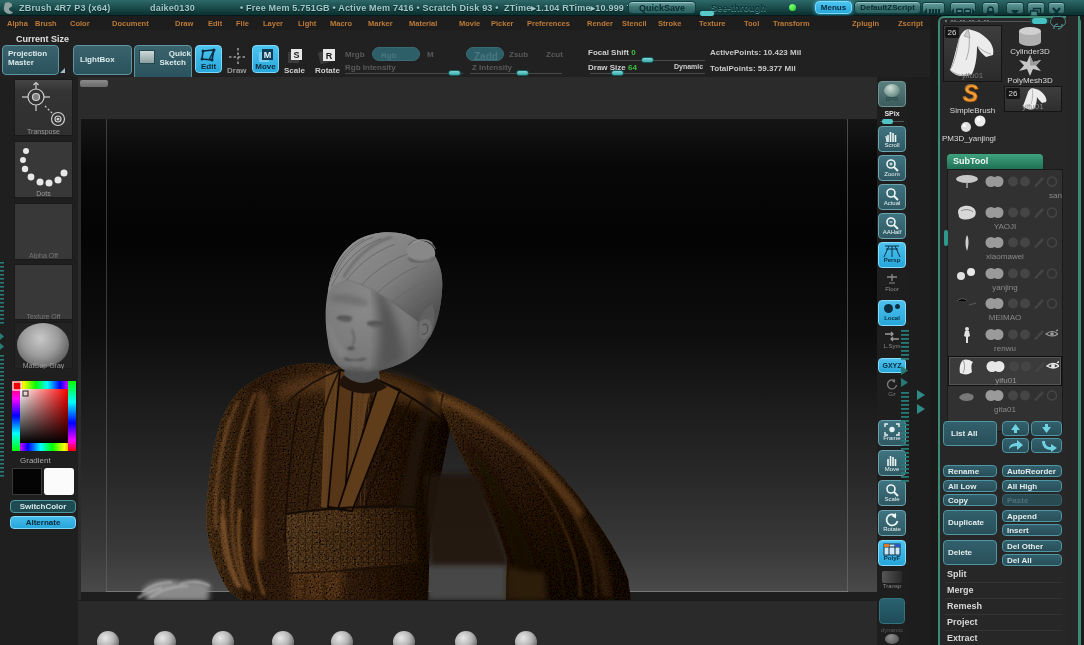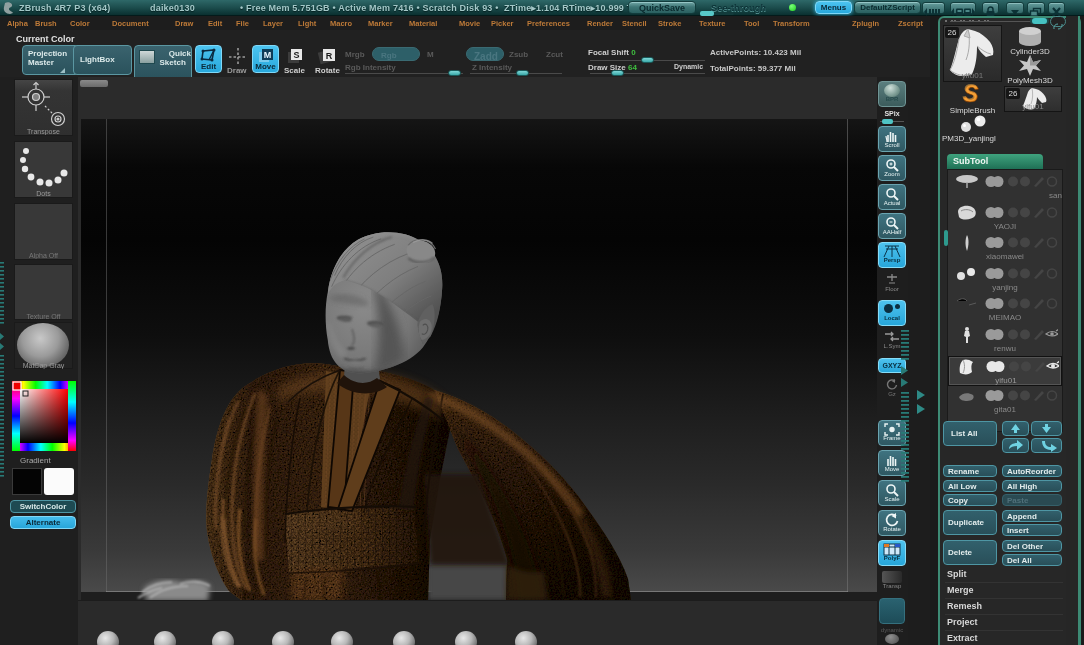--- a/index.html
+++ b/index.html
@@ -119,22 +119,22 @@
       <span style="left:622px">Stencil</span>
       <span style="left:658px">Stroke</span>
   <span style="left:699px">Texture</span>
       <span style="left:744px">Tool</span>
       <span style="left:773px">Transform</span>
   <span style="left:852px">Zplugin</span>
       <span style="left:898px">Zscript</span>
 </div>
 
 <div id="shelf" class="abs">
-  <span class="abs" style="left:16px;top:4px;font-size:9px;font-weight:bold;color:#e0e0e0;">Current Color</span>
-  <div class="shbtn" style="left:22px;top:15px;width:57px;height:30px;padding:3px 0 0 5px;">Projection<br>Master</div>
+  <span class="abs" style="left:16px;top:4px;font-size:9px;font-weight:bold;color:#e0e0e0;">Current Size</span>
+  <div class="shbtn" style="left:2px;top:15px;width:57px;height:30px;padding:3px 0 0 5px;">Projection<br>Master</div>
   <div class="abs" style="left:60px;top:38px;width:0;height:0;border-left:5px solid transparent;border-bottom:5px solid #9ec0c6;"></div>
   <div class="shbtn" style="left:73px;top:15px;width:59px;height:30px;padding:9px 0 0 6px;">LightBox</div>
   <div class="shbtn" style="left:134px;top:15px;width:58px;height:36px;padding:3px 0 0 0;text-align:right;"><span style="padding-right:3px;">Quick<br>Sketch&nbsp;</span></div>
   <div class="abs" style="left:139px;top:20px;width:16px;height:14px;background:linear-gradient(#cfd8d8,#8aa0a0);border:1px solid #20494f;"></div>
   <div class="cybtn" style="left:195px;top:15px;width:27px;height:28px;">
      <svg width="17" height="15" viewBox="0 0 17 15" style="margin-top:2px">
           <path d="M3 3 L14 2 L12 12 L2 11 Z" fill="none" stroke="#0a2a40" stroke-width="1.6"></path>
           <path d="M14 2 L9 12" stroke="#0a2a40" stroke-width="1.4"></path>
           <circle cx="3" cy="3" r="1.5" fill="#0a2a40"></circle>
           <circle cx="14" cy="2" r="1.5" fill="#0a2a40"></circle>

